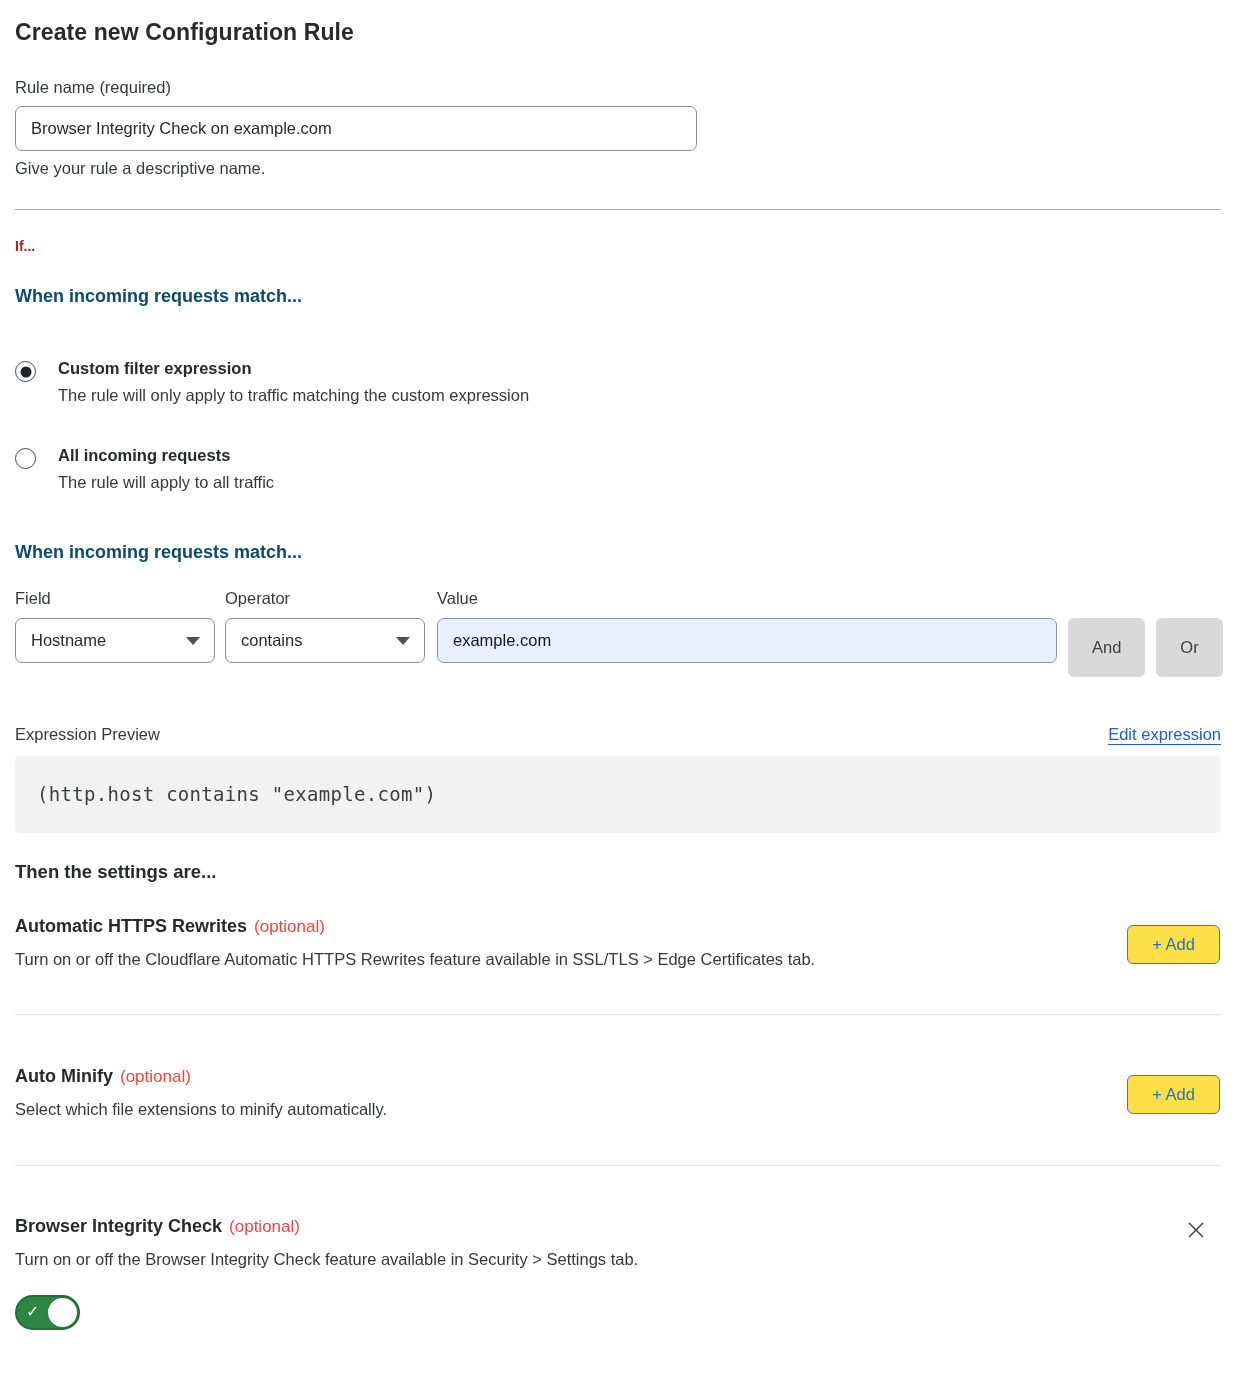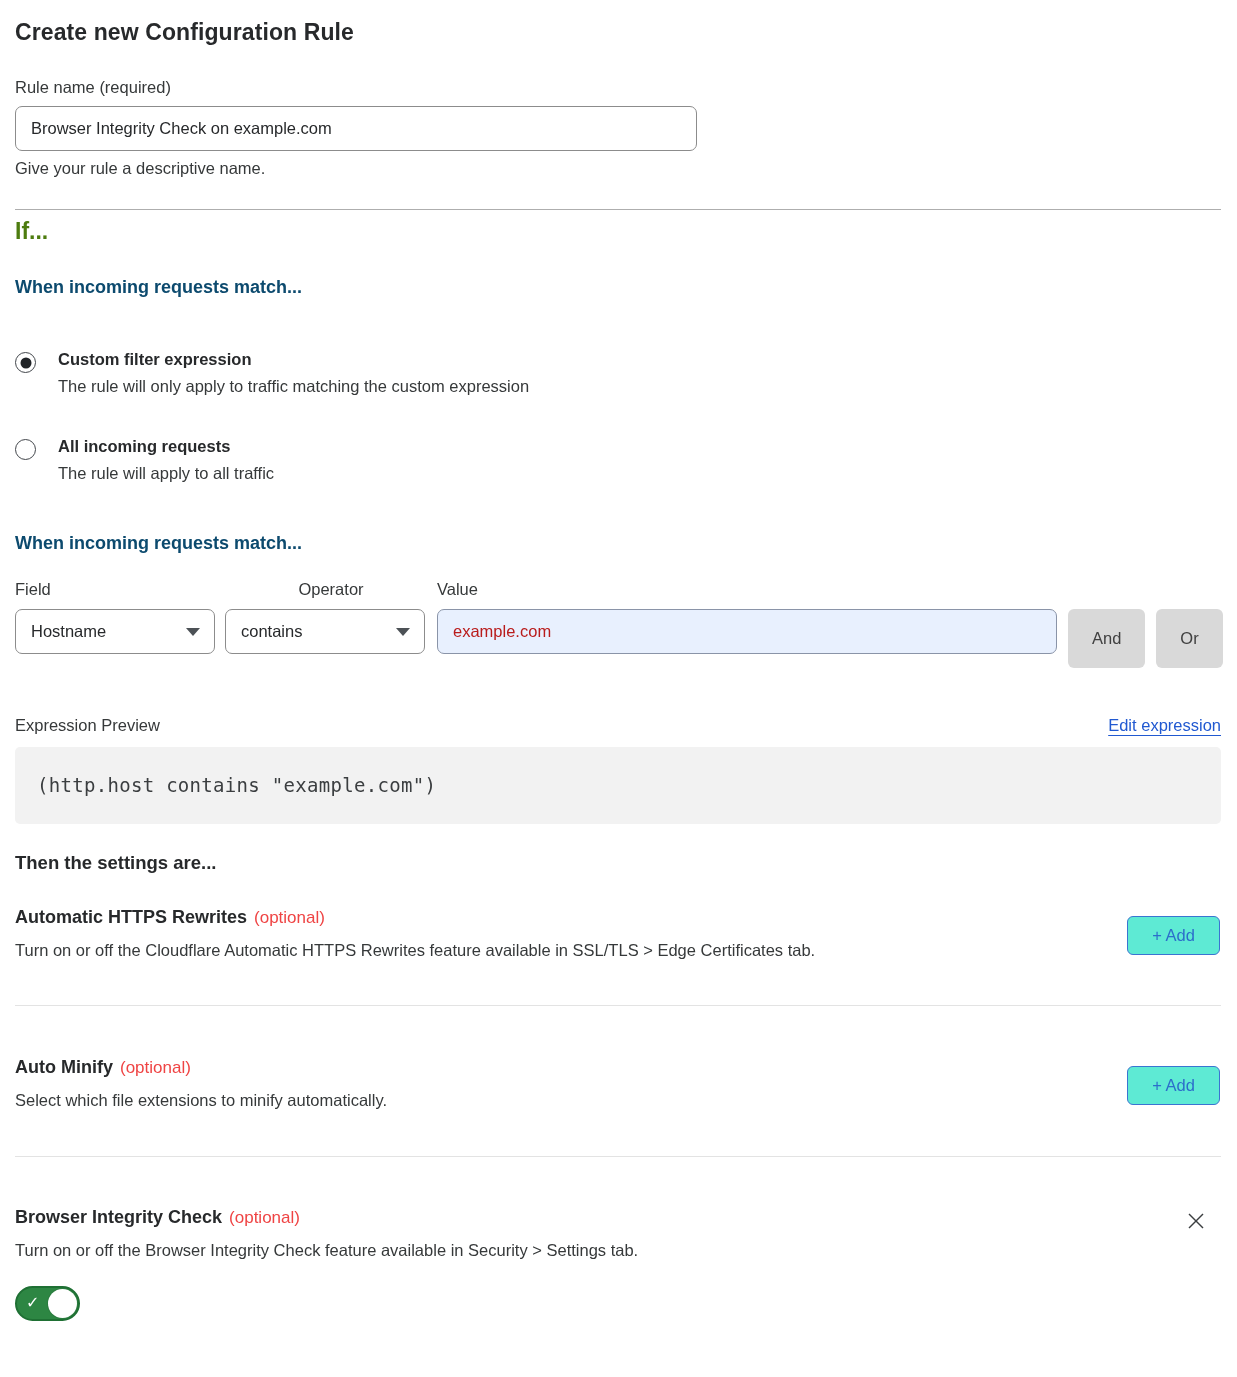--- a/index.html
+++ b/index.html
@@ -20,21 +20,21 @@
     display: block; margin-top: 9px; width: 682px; height: 45px;
     border: 1px solid #8c8c8c; border-radius: 7px; padding: 0 15px;
     font-size: 16.5px; color: #27292b; background: #fff;
     font-family: "Liberation Sans", sans-serif; outline: none;
   }
   .help-text { margin-top: 8px; color: #36393a; }
 
   .divider-strong { border: none; border-top: 1px solid #aeaeae; margin-top: 31px; }
   .divider-light  { border: none; border-top: 1px solid #e3e3e3; }
 
-  h2.if-heading { font-size: 23px; font-weight: 700; color: #4d7c0f; margin-top: 8px; }
+  h2.if-heading { font-size: 14px; font-weight: 700; color: #b91c1c; margin-top: 28px; }
   h3.sub-heading { font-size: 18px; font-weight: 700; color: #0c4a6e; }
   .match-heading-1 { margin-top: 32px; }
 
   .radio-option { display: flex; margin-top: 41px; }
   .radio-option.second { margin-top: 52px; }
   .radio-circle {
     flex: 0 0 auto; width: 21px; height: 21px; border-radius: 50%;
     border: 1.5px solid #42464b; margin-top: 2px; position: relative;
     background: #fff; cursor: pointer;
   }
@@ -45,38 +45,38 @@
   }
   .radio-texts { margin-left: 22px; }
   .radio-title { font-weight: 700; font-size: 16.5px; color: #27292b; }
   .radio-desc { margin-top: 8px; color: #36393a; }
 
   .match-heading-2 { margin-top: 50px; }
 
   .builder-row { margin-top: 26px; display: flex; align-items: flex-start; }
   .builder-col-label { font-size: 16.5px; color: #36393a; }
   .col-field { width: 210px; }
-  .col-operator { width: 212px; text-align: center; }
+  .col-operator { width: 212px; }
   .col-value { width: 620px; }
   .control-row { margin-top: 10px; display: flex; align-items: flex-start; }
 
   .select-box {
     width: 200px; height: 45px; border: 1px solid #8c8c8c; border-radius: 7px;
     background: #fff; display: flex; align-items: center; justify-content: space-between;
     padding: 0 14px 0 15px; cursor: pointer; font-size: 16.5px; color: #27292b;
   }
   .select-field { margin-right: 10px; }
   .select-operator { margin-right: 12px; }
   .select-caret {
     width: 0; height: 0; border-left: 7px solid transparent;
     border-right: 7px solid transparent; border-top: 8px solid #4c5156;
   }
   .value-input {
     width: 620px; height: 45px; border: 1px solid #8a94a8; border-radius: 7px;
-    background: #e8f0fe; padding: 0 15px; font-size: 16.5px; color: #b91c1c;
+    background: #e8f0fe; padding: 0 15px; font-size: 16.5px; color: #0f172a;
     font-family: "Liberation Sans", sans-serif; outline: none;
   }
   .conj-button {
     height: 59px; margin-top: 2px; margin-left: 11px; padding: 0 24px;
     background: #d9d9d9; color: #404040; border: none; border-radius: 6px;
     font-size: 16.5px; font-family: "Liberation Sans", sans-serif; cursor: pointer;
   }
   .value-hint { margin-left: 422px; margin-top: 8px; color: #36393a; }
 
   .preview-row { margin-top: 48px; display: flex; justify-content: space-between; align-items: baseline; gap: 24px; }
@@ -96,21 +96,21 @@
   .setting { position: relative; }
   .setting-1 { margin-top: 33px; }
   .setting-2 { margin-top: 51px; }
   .setting-3 { margin-top: 50px; }
   .setting-title-row { display: flex; align-items: baseline; }
   .setting-title { font-size: 18px; font-weight: 700; color: #27292b; }
   .setting-optional { margin-left: 7px; font-size: 17px; color: #ef4444; }
   .setting-desc { margin-top: 13px; color: #36393a; }
   .add-button {
     position: absolute; right: 1px; top: 9px; width: 93px; height: 39px;
-    background: #5eead4; border: 1px solid #3b74d1; border-radius: 6px;
+    background: #fde047; border: 1px solid #3b74d1; border-radius: 6px;
     color: #2c6ecb; font-size: 16.5px; font-family: "Liberation Sans", sans-serif;
     cursor: pointer;
   }
   .divider-after-1 { margin-top: 45px; }
   .divider-after-2 { margin-top: 46px; }
 
   .close-button {
     position: absolute; right: 13px; top: 2px; width: 24px; height: 24px;
     background: none; border: none; cursor: pointer; padding: 0;
     display: flex; align-items: center; justify-content: center;

